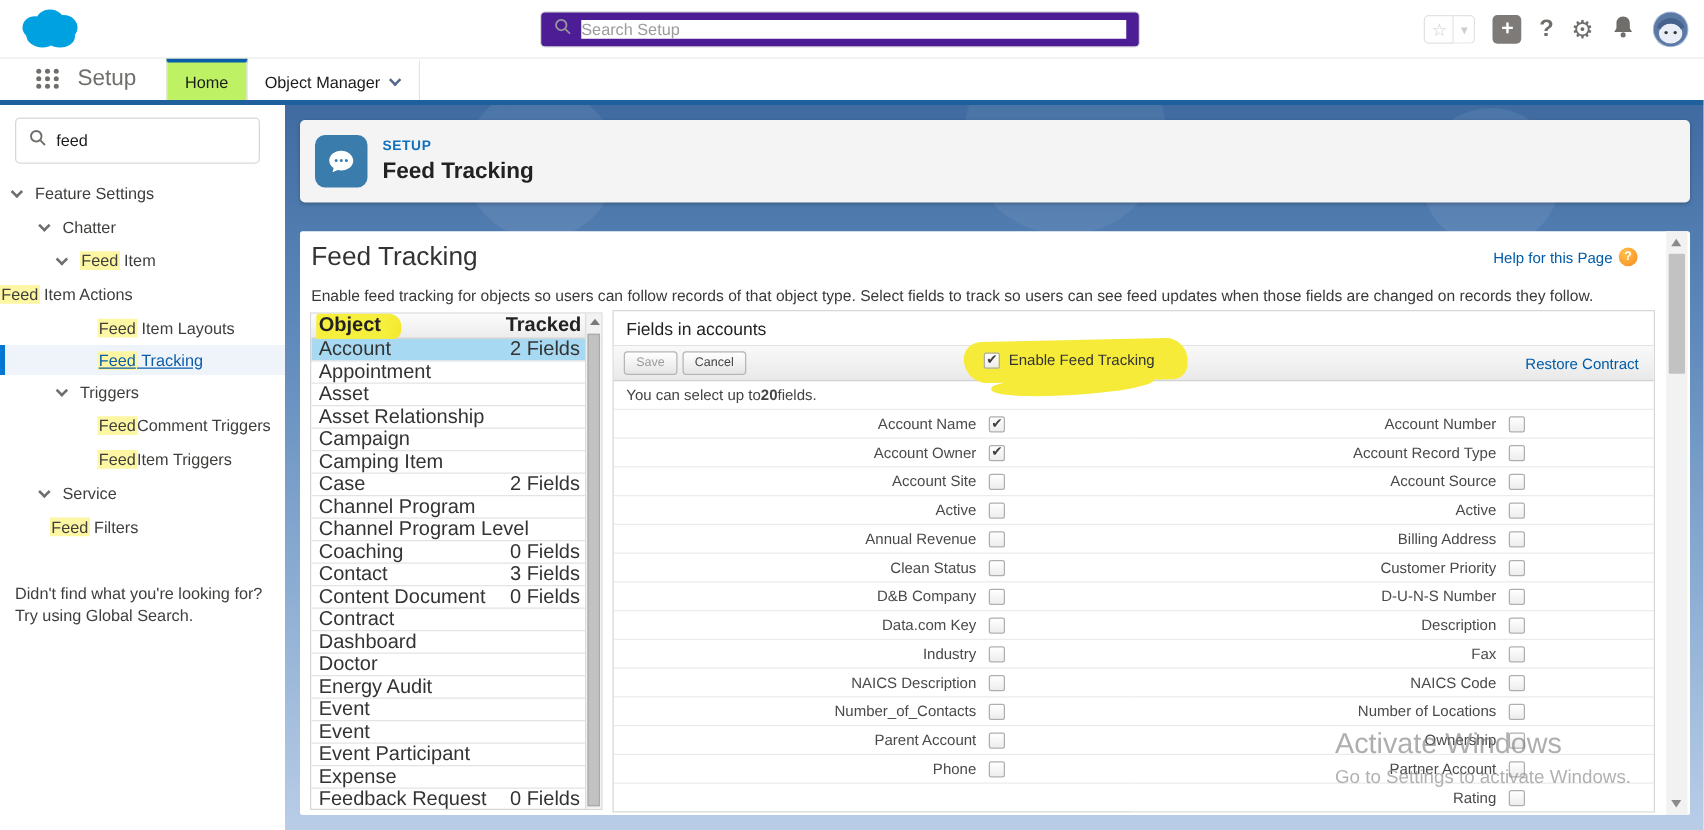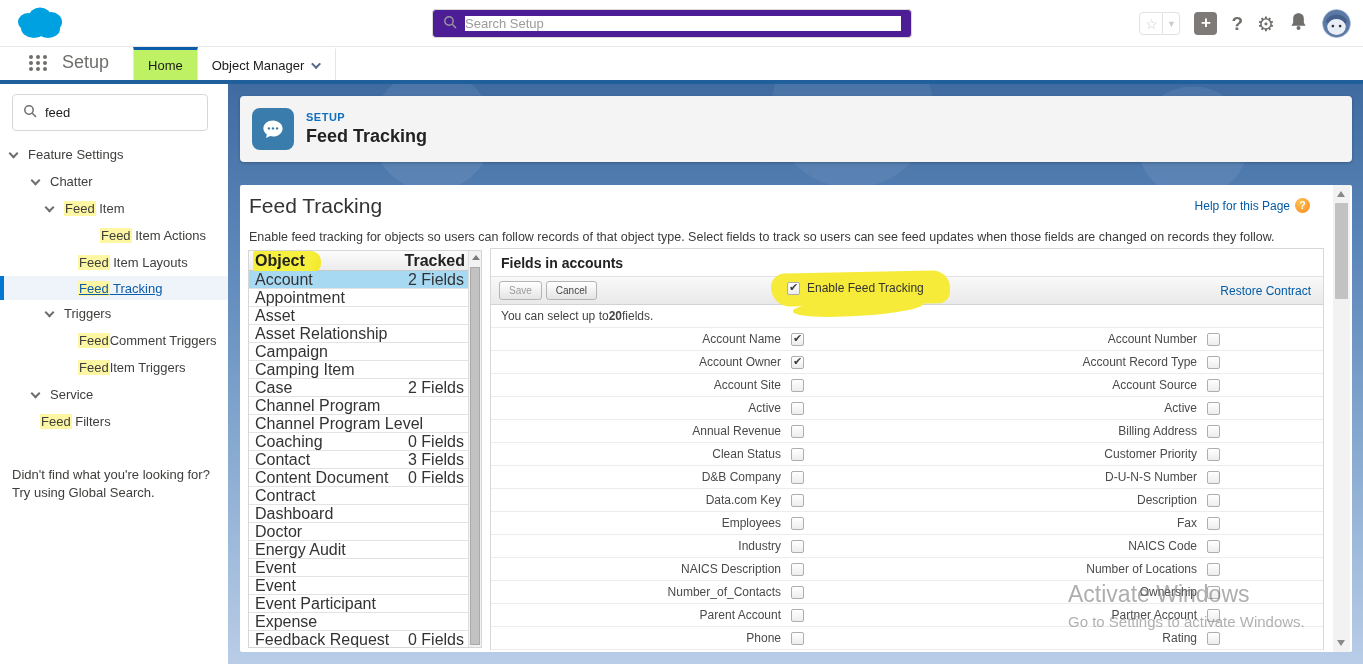--- a/index.html
+++ b/index.html
@@ -71,21 +71,21 @@
   .obj-rows { position:absolute; top:20px; left:0; right:13px; bottom:0; overflow:hidden; }
   .obj-row { height:18px; display:flex; align-items:center; padding:0 4px 0 6px; border-bottom:1px solid #e3e3e3; color:#333; cursor:pointer; }
   .obj-row.selected { background:#a8d9f3; }
   .obj-row .tracked { margin-left:auto; }
   .obj-scroll { position:absolute; right:0; top:0; bottom:0; width:13px; background:#f2f2f2; border-left:1px solid #ddd; }
   .obj-scroll .arr-up { position:absolute; top:4px; left:3px; width:0; height:0; border-left:4px solid transparent; border-right:4px solid transparent; border-bottom:5px solid #7a7a7a; }
   .obj-scroll .thumb { position:absolute; top:16px; bottom:2px; left:1px; width:10px; background:#c2c2c2; border:1px solid #aaa; }
 
   
   .fields-panel { position:absolute; left:250px; top:63px; width:834px; height:402px; border:1px solid #d8d8d8; background:#fff; font-size:12px; }
-  .fp-title { height:28px; display:flex; align-items:center; padding:0 10px; font-size:14px; font-weight:bold; color:#222; border-bottom:1px solid #e2e2e2; }
+  .fp-title { height:28px; display:flex; align-items:center; padding:0 10px; font-size:14px; font-weight:normal; color:#222; border-bottom:1px solid #e2e2e2; }
   .fp-toolbar { position:relative; height:28px; background:linear-gradient(#f9f9f9,#e9e9e9); border-bottom:1px solid #d2d2d2; display:flex; align-items:center; padding:0 8px; }
   .btn { font-size:10px; padding:3px 9px; border:1px solid #b5b5b5; border-radius:3px; background:linear-gradient(#fff,#e5e5e5); color:#444; margin-right:4px; cursor:pointer; font-family:"Liberation Sans",sans-serif; }
   .btn.disabled { color:#9b9b9b; }
   .enable-group { position:absolute; left:296px; top:4px; display:flex; align-items:center; gap:7px; color:#333; }
   .enable-group::before { content:""; position:absolute; left:-16px; top:-9px; right:-26px; bottom:-10px; background:#f5eb38; border-radius:16px 20px 14px 22px; transform:rotate(-1.2deg); z-index:0; }
   .enable-group::after { content:""; position:absolute; left:6px; bottom:-21px; width:130px; height:16px; background:#f5eb38; border-radius:45% 60% 55% 65%; transform:rotate(-4deg); z-index:0; }
   .enable-group > * { position:relative; z-index:1; }
   .restore-link { margin-left:auto; color:#015ba7; cursor:pointer; padding-right:4px; }
   .fp-limit { height:22px; display:flex; align-items:center; padding:0 10px; color:#444; }
   .fp-cols { display:flex; border-top:1px solid #ececec; }
@@ -202,21 +202,21 @@
           <span class="tree-label">Feature Settings</span>
         </div>
         <div class="tree-item" style="padding-left: 32px;">
           <span class="chev"></span>
           <span class="tree-label">Chatter</span>
         </div>
         <div class="tree-item" style="padding-left: 46px;">
           <span class="chev"></span>
           <span class="tree-label"><mark>Feed</mark> Item</span>
         </div>
-        <div class="tree-item" style="padding-left: 78px; justify-content: center;">
+        <div class="tree-item" style="">
           <span class="tree-label"><mark>Feed</mark> Item Actions</span>
         </div>
         <div class="tree-item" style="padding-left: 78px;">
           <span class="tree-label"><mark>Feed</mark> Item Layouts</span>
         </div>
         <div class="tree-item selected" style="padding-left: 74px;">
           <span class="tree-label"><mark>Feed</mark> Tracking</span>
         </div>
         <div class="tree-item" style="padding-left: 46px;">
           <span class="chev"></span>
@@ -408,24 +408,20 @@
               </div>
               <div class="field-row">
                 <span class="flabel">D&amp;B Company</span>
                 <span class="cbx"></span>
               </div>
               <div class="field-row">
                 <span class="flabel">Data.com Key</span>
                 <span class="cbx"></span>
               </div>
               <div class="field-row">
-                <span class="flabel">Employees</span>
-                <span class="cbx"></span>
-              </div>
-              <div class="field-row">
                 <span class="flabel">Industry</span>
                 <span class="cbx"></span>
               </div>
               <div class="field-row">
                 <span class="flabel">NAICS Description</span>
                 <span class="cbx"></span>
               </div>
               <div class="field-row">
                 <span class="flabel">Number_of_Contacts</span>
                 <span class="cbx"></span>

